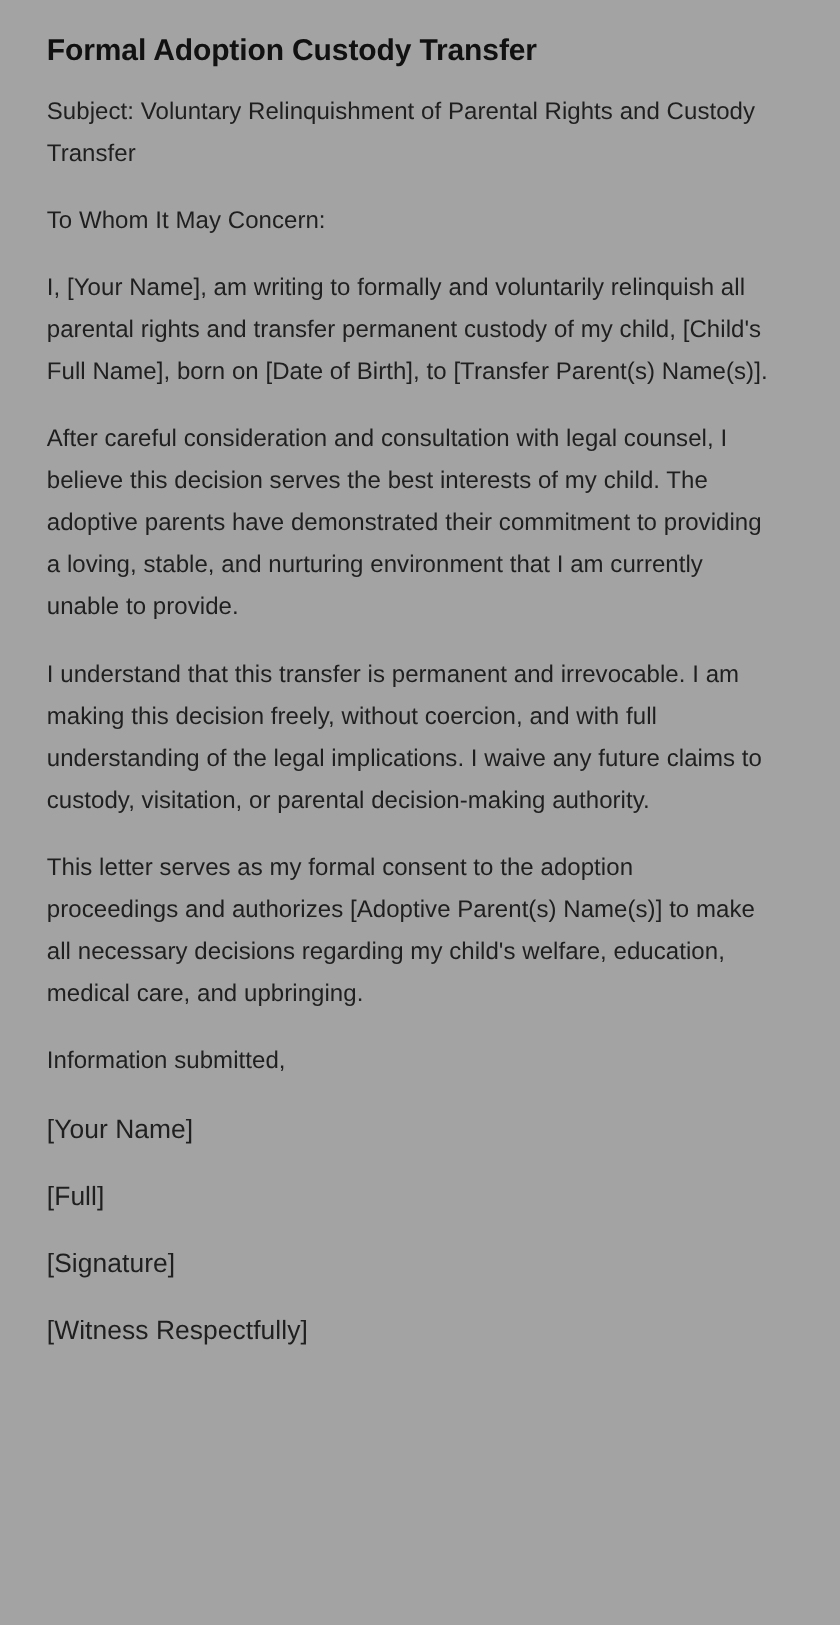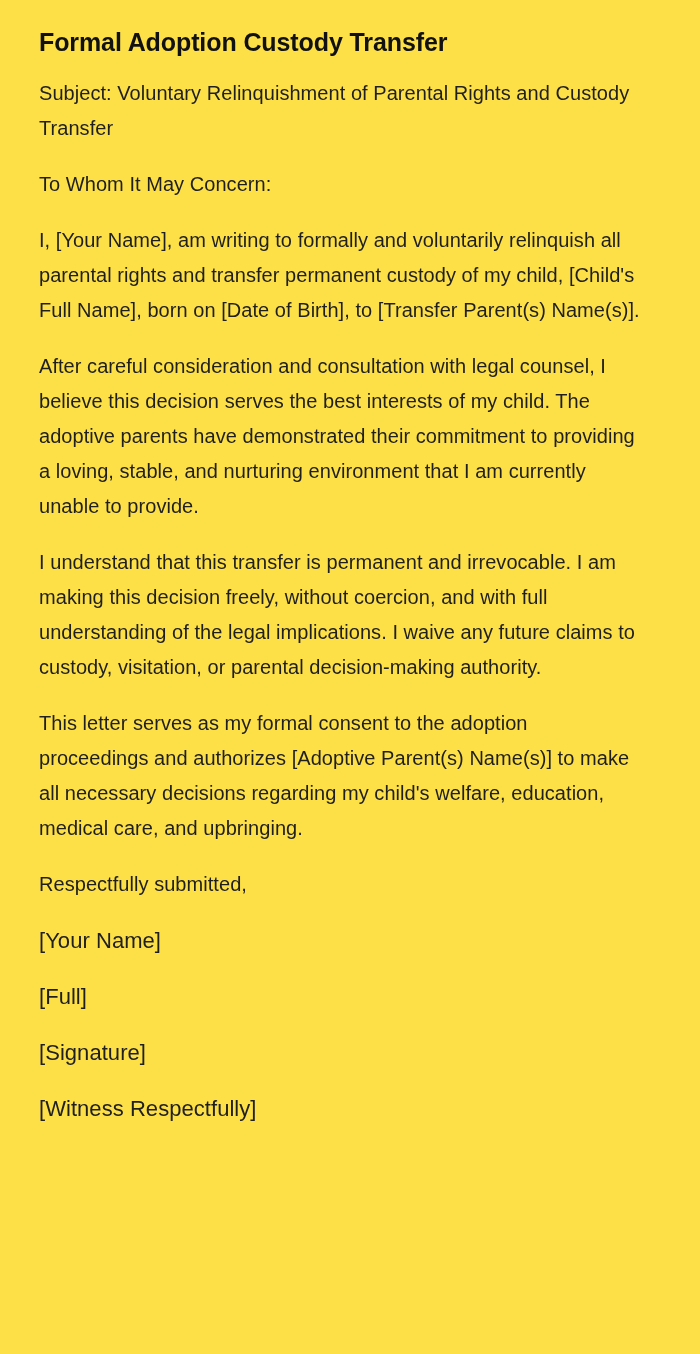--- a/index.html
+++ b/index.html
@@ -13,21 +13,21 @@
     font-family: "Liberation Sans", sans-serif;
     color: #1f1f1f;
     -webkit-font-smoothing: antialiased;
   }
 
   .document {
     width: 700px;
     min-height: 1354px;
     box-sizing: border-box;
     padding: 26px 58px 30px 39px;
-    background: #fde047;
+    background: #a3a3a3;
   }
 
   .doc-title {
     font-size: 25px;
     font-weight: bold;
     line-height: 32px;
     color: #111111;
     letter-spacing: -0.1px;
     margin: 0 0 18px 0;
   }
@@ -65,21 +65,21 @@
 
   <p class="para">I, [Your Name], am writing to formally and voluntarily relinquish all parental rights and transfer permanent custody of my child, [Child's Full Name], born on [Date of Birth], to [Transfer Parent(s) Name(s)].</p>
 
   <p class="para">After careful consideration and consultation with legal counsel, I believe this decision serves the best interests of my child. The adoptive parents have demonstrated their commitment to providing a loving, stable, and nurturing environment that I am currently unable to provide.</p>
 
   <p class="para">I understand that this transfer is permanent and irrevocable. I am making this decision freely, without coercion, and with full understanding of the legal implications. I waive any future claims to custody, visitation, or parental decision-making authority.</p>
 
   <p class="para">This letter serves as my formal consent to the adoption proceedings and authorizes [Adoptive Parent(s) Name(s)] to make all necessary decisions regarding my child's welfare, education, medical care, and upbringing.</p>
 
 
-  <p class="para">Respectfully submitted,</p>
+  <p class="para">Information submitted,</p>
 
   <p class="signature-line">[Your Name]</p>
 
   <p class="signature-line">[Full]</p>
 
   <p class="signature-line">[Signature]</p>
 
   <p class="signature-line">[Witness Respectfully]</p>
 
 </div>

